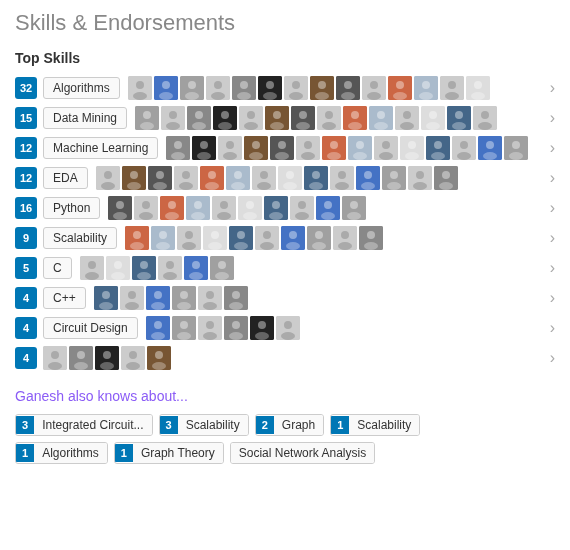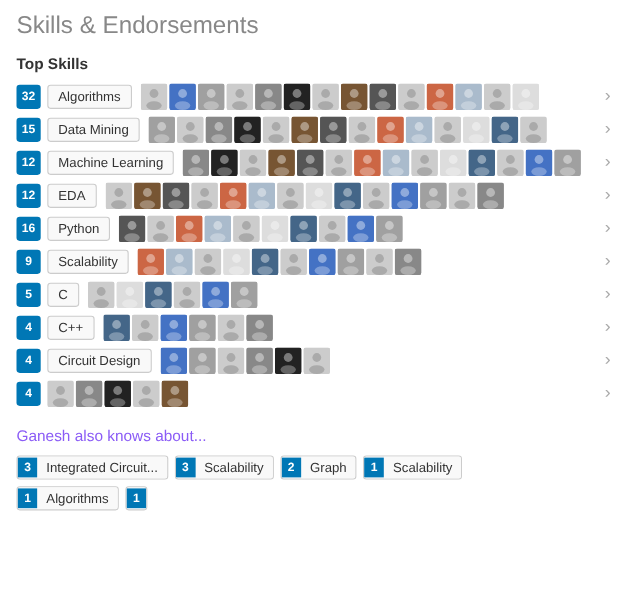--- a/index.html
+++ b/index.html
@@ -934,16 +934,20 @@
           <span class="also-label">Scalability</span>
         </div>
       </div>
       <div class="also-knows-row">
         <div class="also-badge">
           <span class="also-count blue">1</span>
           <span class="also-label">Algorithms</span>
         </div>
         <div class="also-badge">
           <span class="also-count blue">1</span>
+          <span class="also-label">Graph Theory</span>
         </div>
+        <div class="also-badge">
+          <span class="also-label">Social Network Analysis</span>
+        </div>
       </div>
     </div>
 </div>
 
 </body></html>

